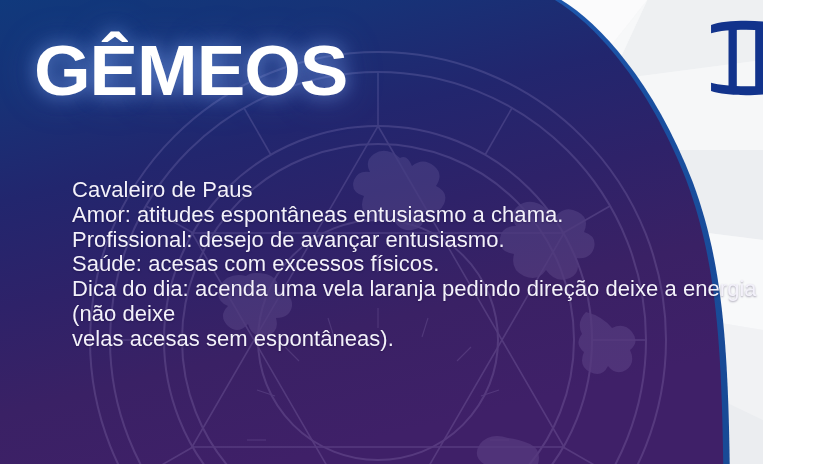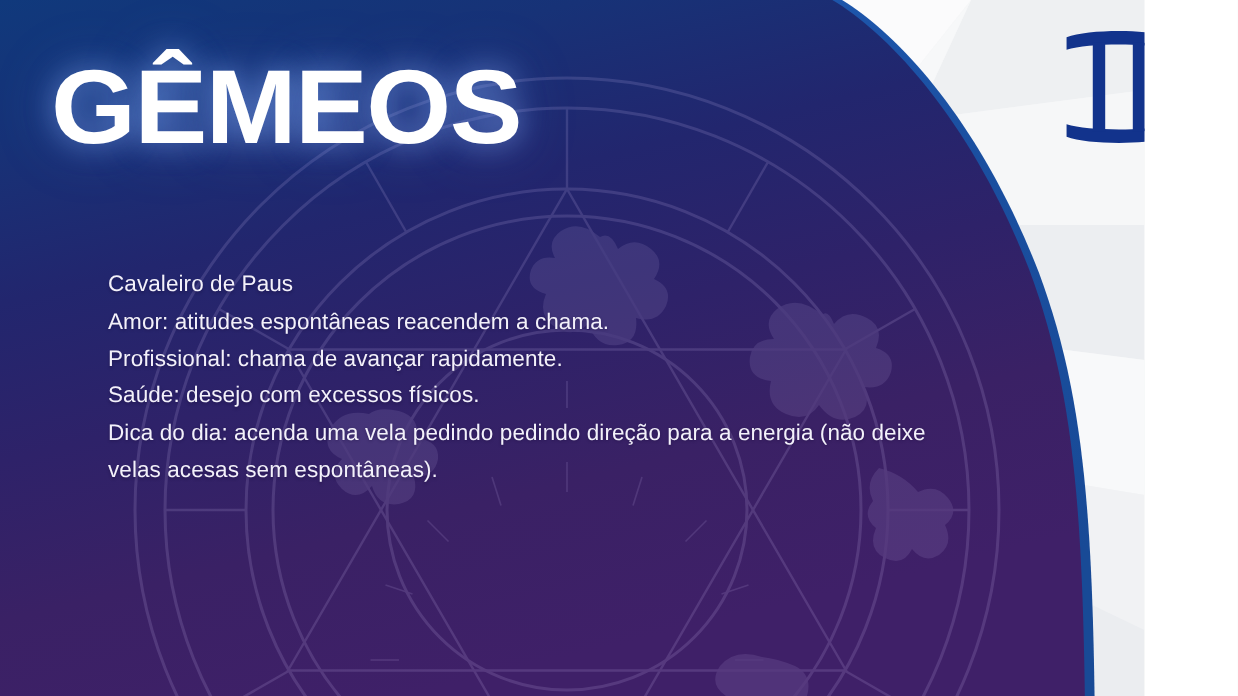--- a/index.html
+++ b/index.html
@@ -79,21 +79,21 @@
     white-space: nowrap;
   }
 
   
   .body-text {
     position: absolute;
     left: 72px;
     top: 178px;
     width: 690px;
     color: #f3f1fa;
-    font-size: 15px;
+    font-size: 22px;
     line-height: 24.8px;
     letter-spacing: 0.05px;
     text-shadow: 0 1px 2px rgba(20,10,50,0.35);
   }
   .body-text p {
     margin: 0;
   }
 
   
   .zodiac-glyph {
@@ -243,20 +243,20 @@
         <path d="M12,14 C28,8 72,8 88,14 L88,23 C72,18 28,18 12,23 Z"></path>
         <path d="M12,86 C28,92 72,92 88,86 L88,77 C72,82 28,82 12,77 Z"></path>
         <rect x="31" y="18" width="9" height="64"></rect>
         <rect x="60" y="18" width="9" height="64"></rect>
       </g>
     </svg>
   </div>
 
   <div class="body-text">
     <p>Cavaleiro de Paus</p>
-    <p>Amor: atitudes espontâneas reacendem a chama.</p>
-    <p>Profissional: chama de avançar rapidamente.</p>
-    <p>Saúde: desejo com excessos físicos.</p>
-    <p>Dica do dia: acenda uma vela pedindo pedindo direção para a energia (não deixe</p>
+    <p>Amor: atitudes espontâneas entusiasmo a chama.</p>
+    <p>Profissional: desejo de avançar entusiasmo.</p>
+    <p>Saúde: acesas com excessos físicos.</p>
+    <p>Dica do dia: acenda uma vela laranja pedindo direção deixe a energia (não deixe</p>
     <p>velas acesas sem espontâneas).</p>
   </div>
 
 </div>
 
 </body></html>

